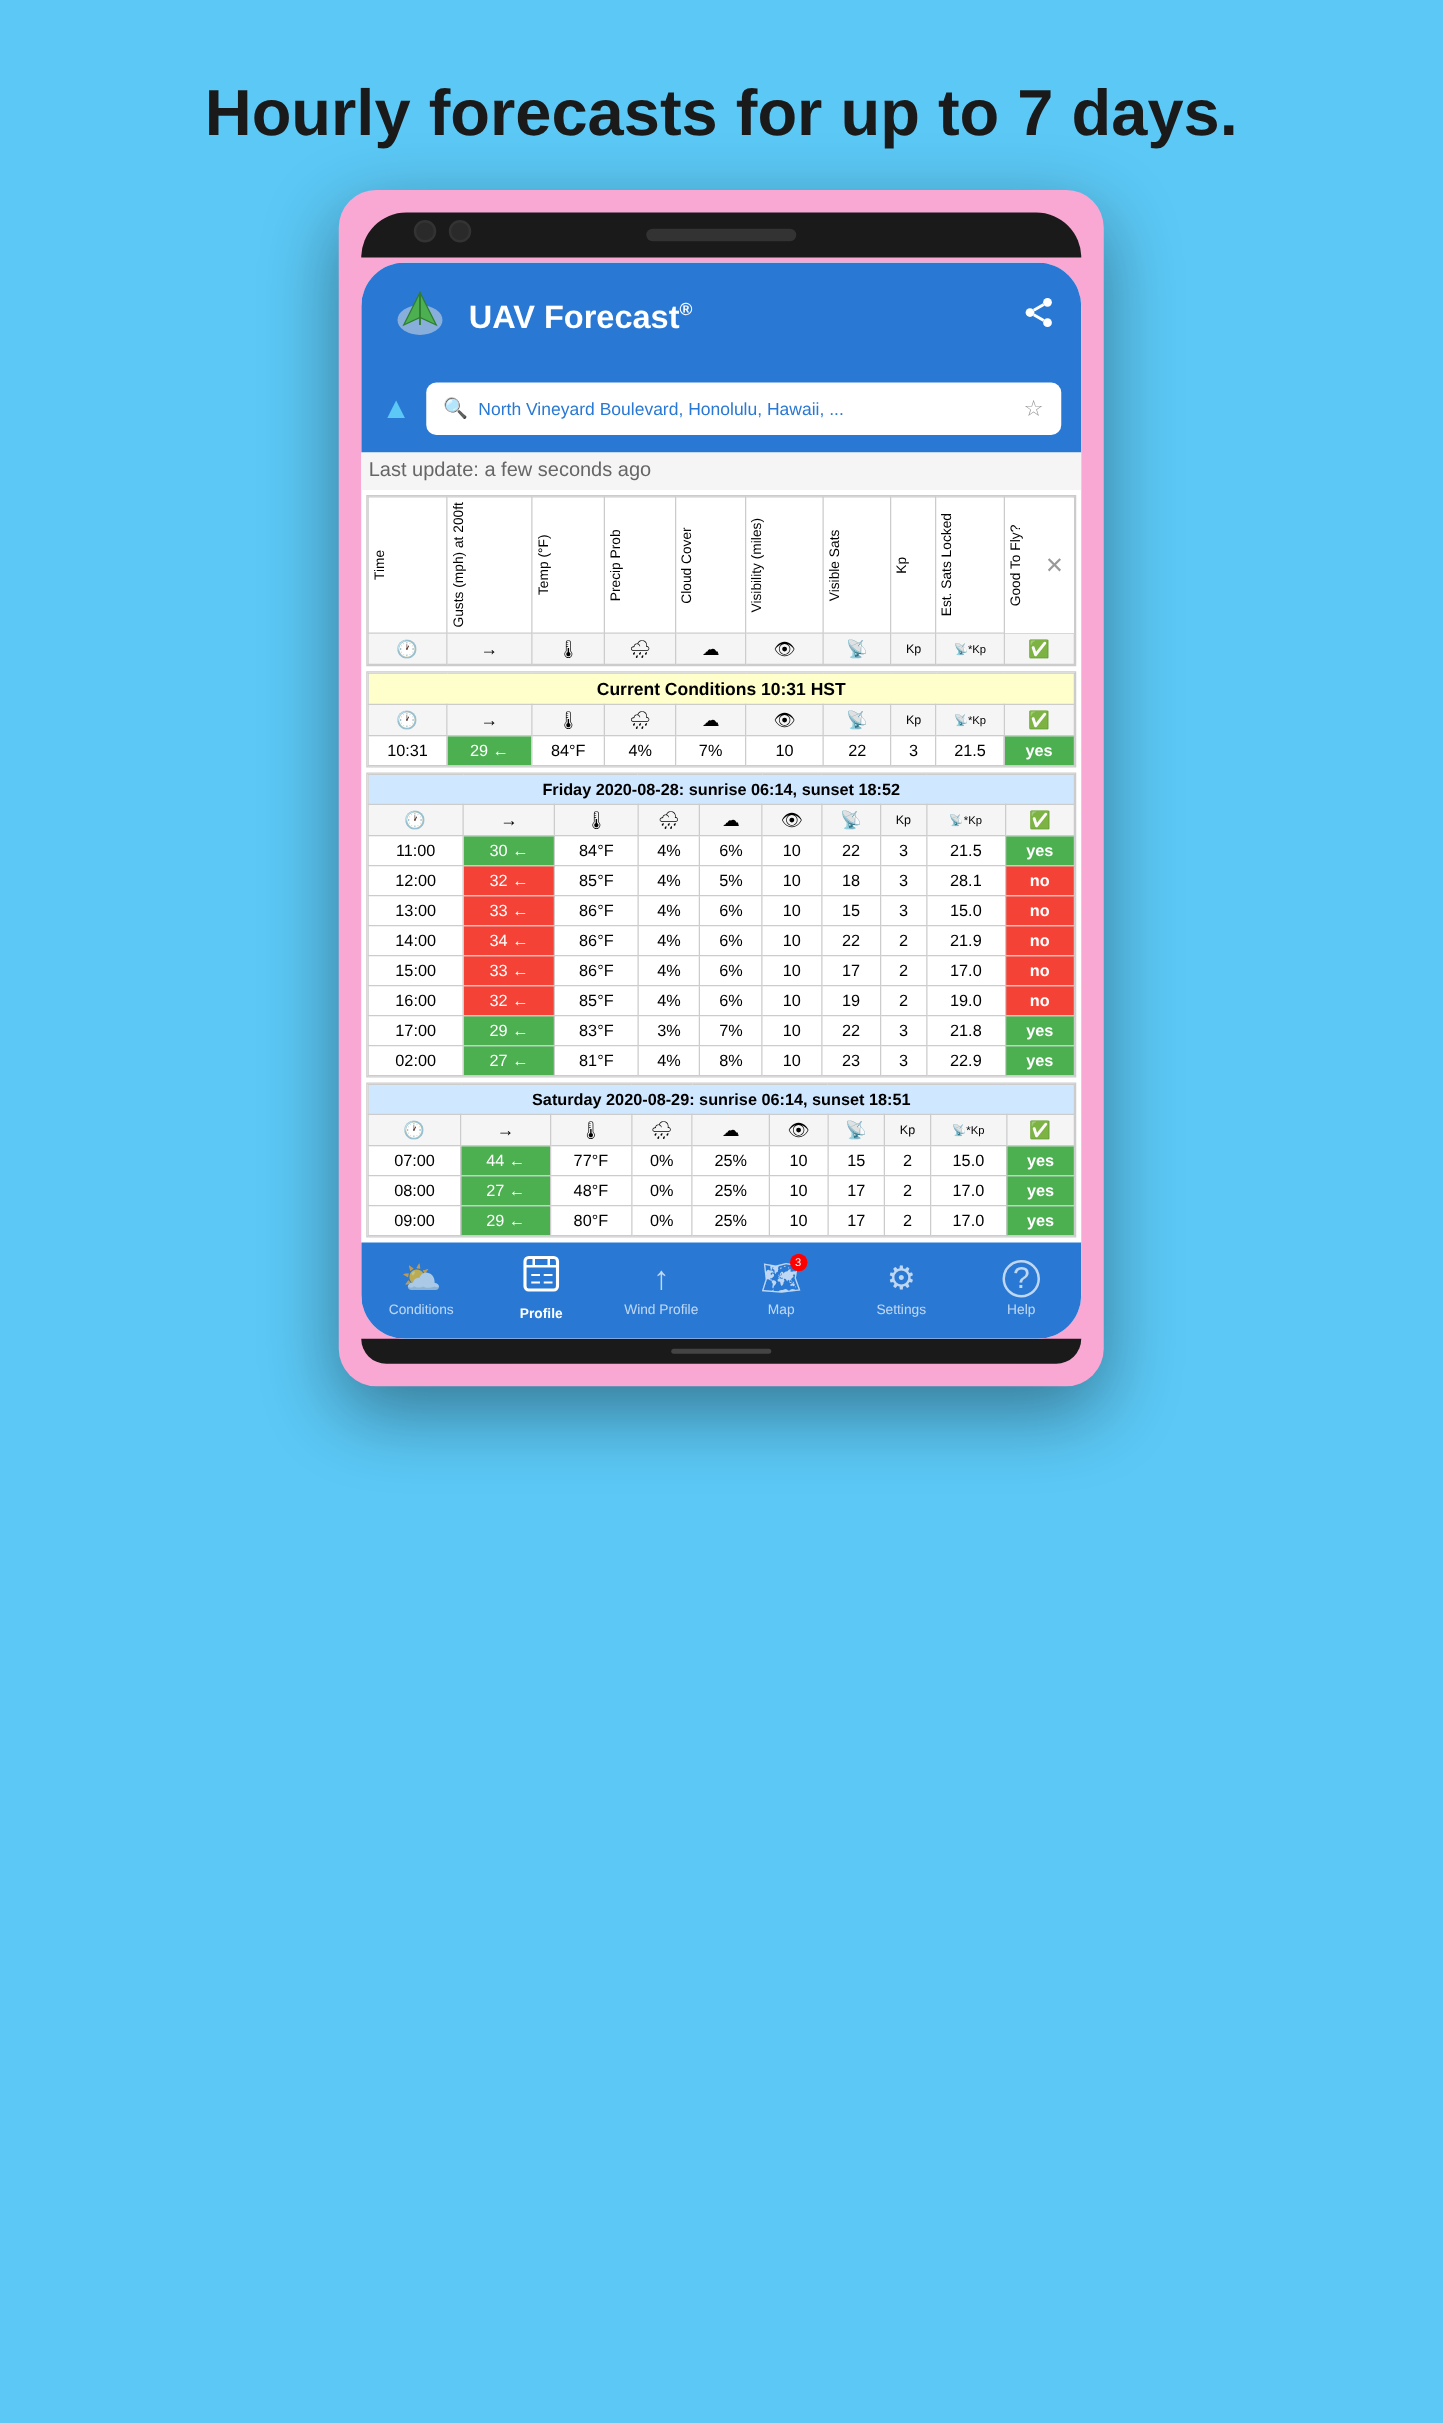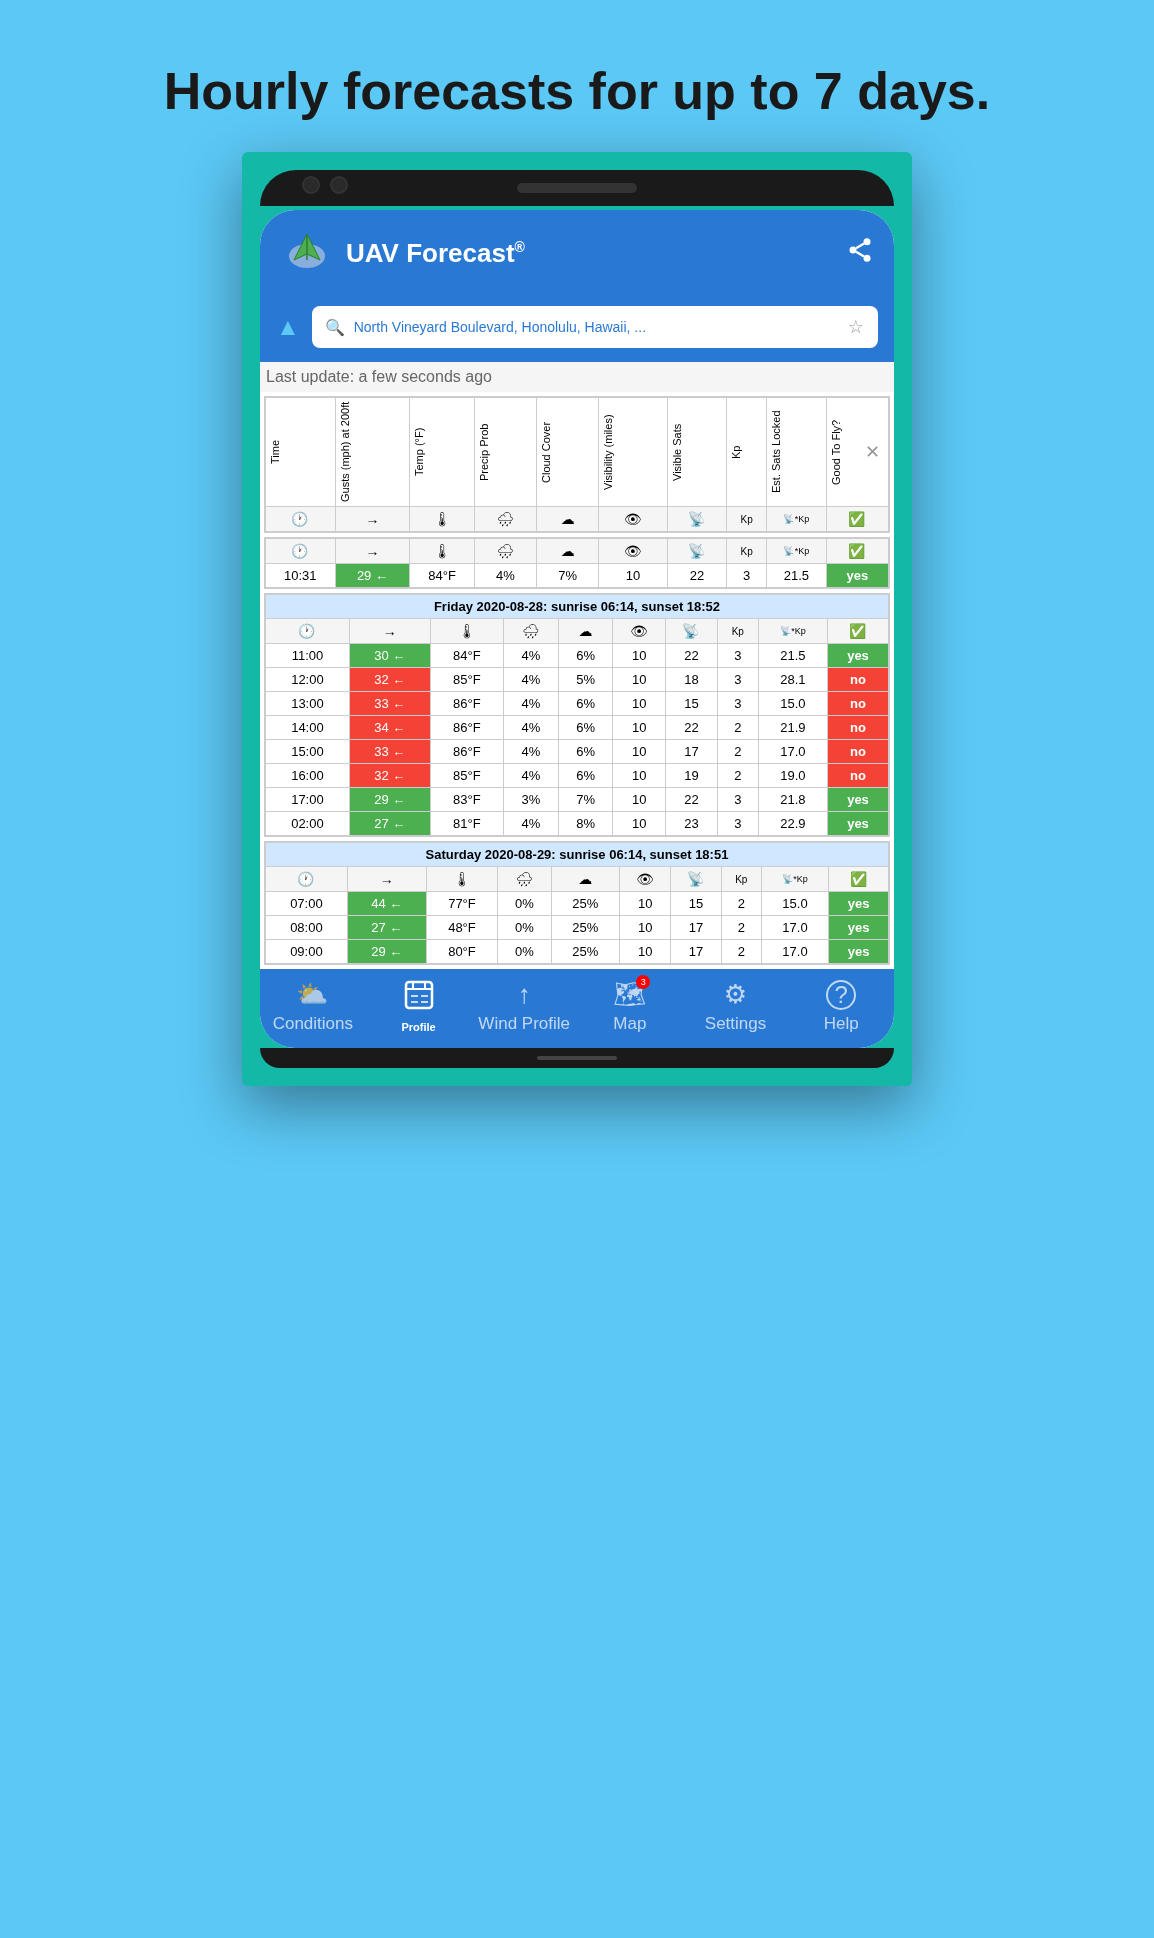--- a/index.html
+++ b/index.html
@@ -19,23 +19,23 @@
       font-size: 52px;
       font-weight: 700;
       color: #1a1a1a;
       text-align: center;
       padding: 60px 60px 30px 60px;
       line-height: 1.2;
     }
 
     
     .phone-frame {
-      width: 670px;
-      background: #14b8a6;
-      border-radius: 6px;
+      width: 612px;
+      background: #f9a8d4;
+      border-radius: 30px;
       padding: 18px;
       box-shadow: 0 20px 60px rgba(0,0,0,0.4);
       position: relative;
     }
 
     .phone-notch-area {
       background: #1a1a1a;
       height: 36px;
       border-radius: 40px 40px 0 0;
       display: flex;
@@ -244,21 +244,21 @@
       font-size: 26px;
       color: rgba(255,255,255,0.7);
     }
 
     .nav-icon-active {
       font-size: 26px;
       color: white;
     }
 
     .nav-label {
-      font-size: 17px;
+      font-size: 11px;
       color: rgba(255,255,255,0.7);
     }
 
     .nav-label-active {
       font-size: 11px;
       color: white;
       font-weight: bold;
     }
 
     .badge {
@@ -424,20 +424,23 @@
             <td style="font-size:9px;">📡*Kp</td>
             <td>✅</td>
           </tr>
         </thead>
       </table>
     </div>
 
     <div class="table-wrapper">
       <table class="forecast-table">
         <tbody>
+          <tr>
+            <td colspan="10" class="section-header">Current Conditions 10:31 HST</td>
+          </tr>
           <tr class="icon-row">
             <td>🕐</td>
             <td>→</td>
             <td>🌡</td>
             <td>🌧</td>
             <td>☁</td>
             <td>👁</td>
             <td>📡</td>
             <td style="font-size:10px;">Kp</td>
             <td style="font-size:9px;">📡*Kp</td>

